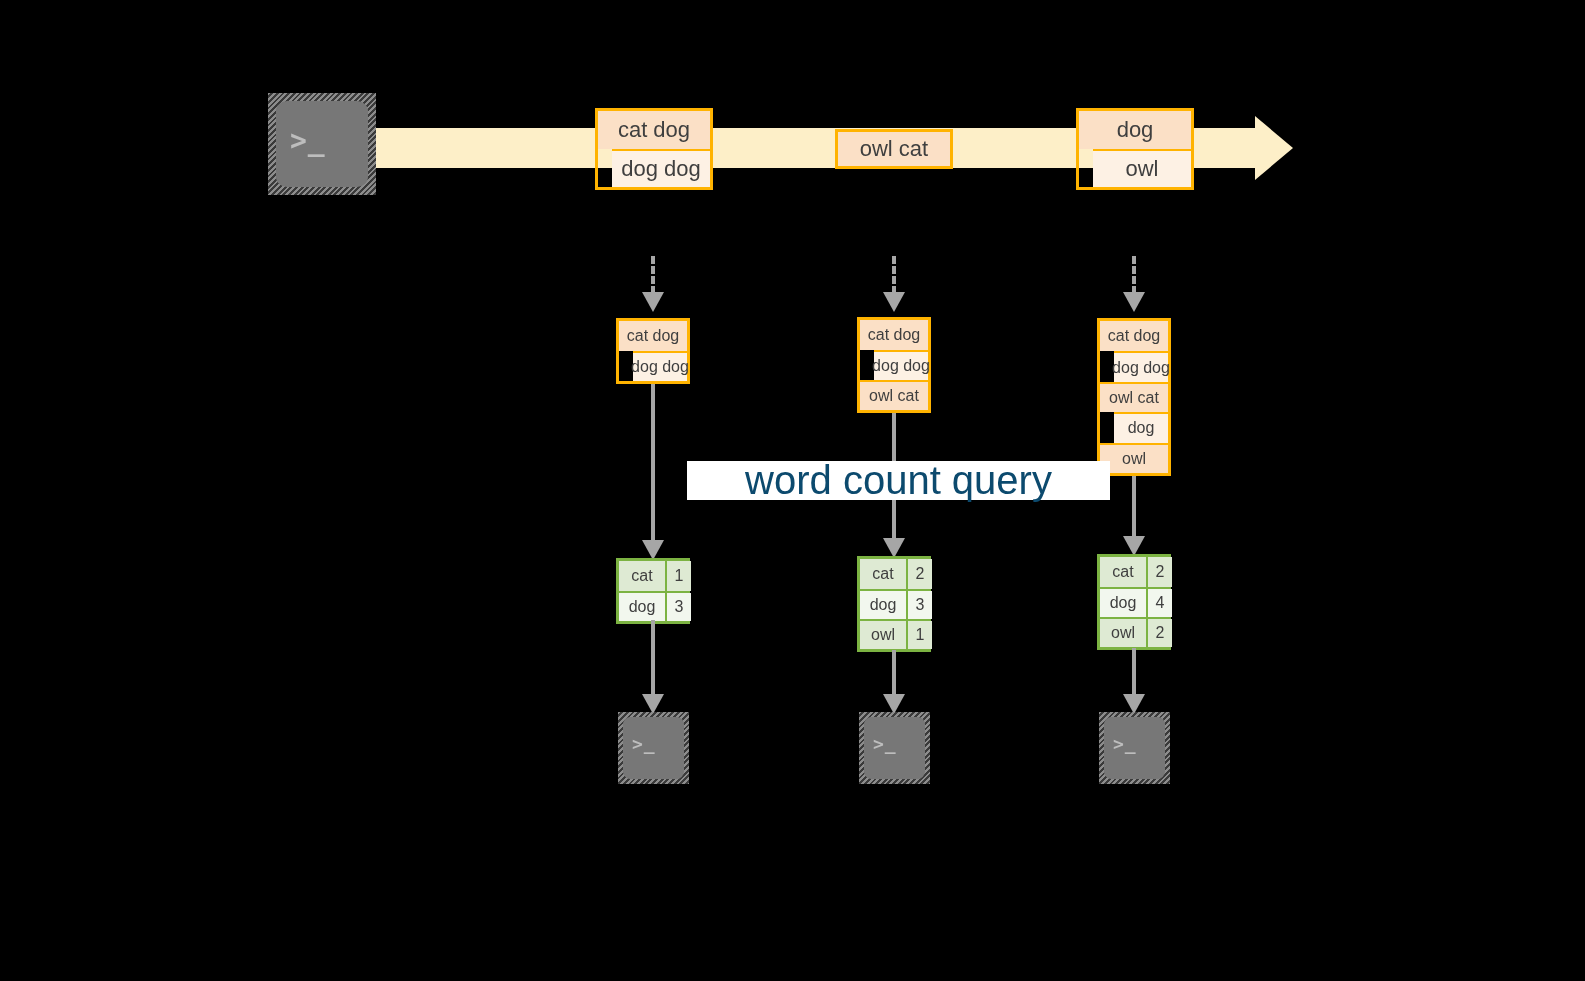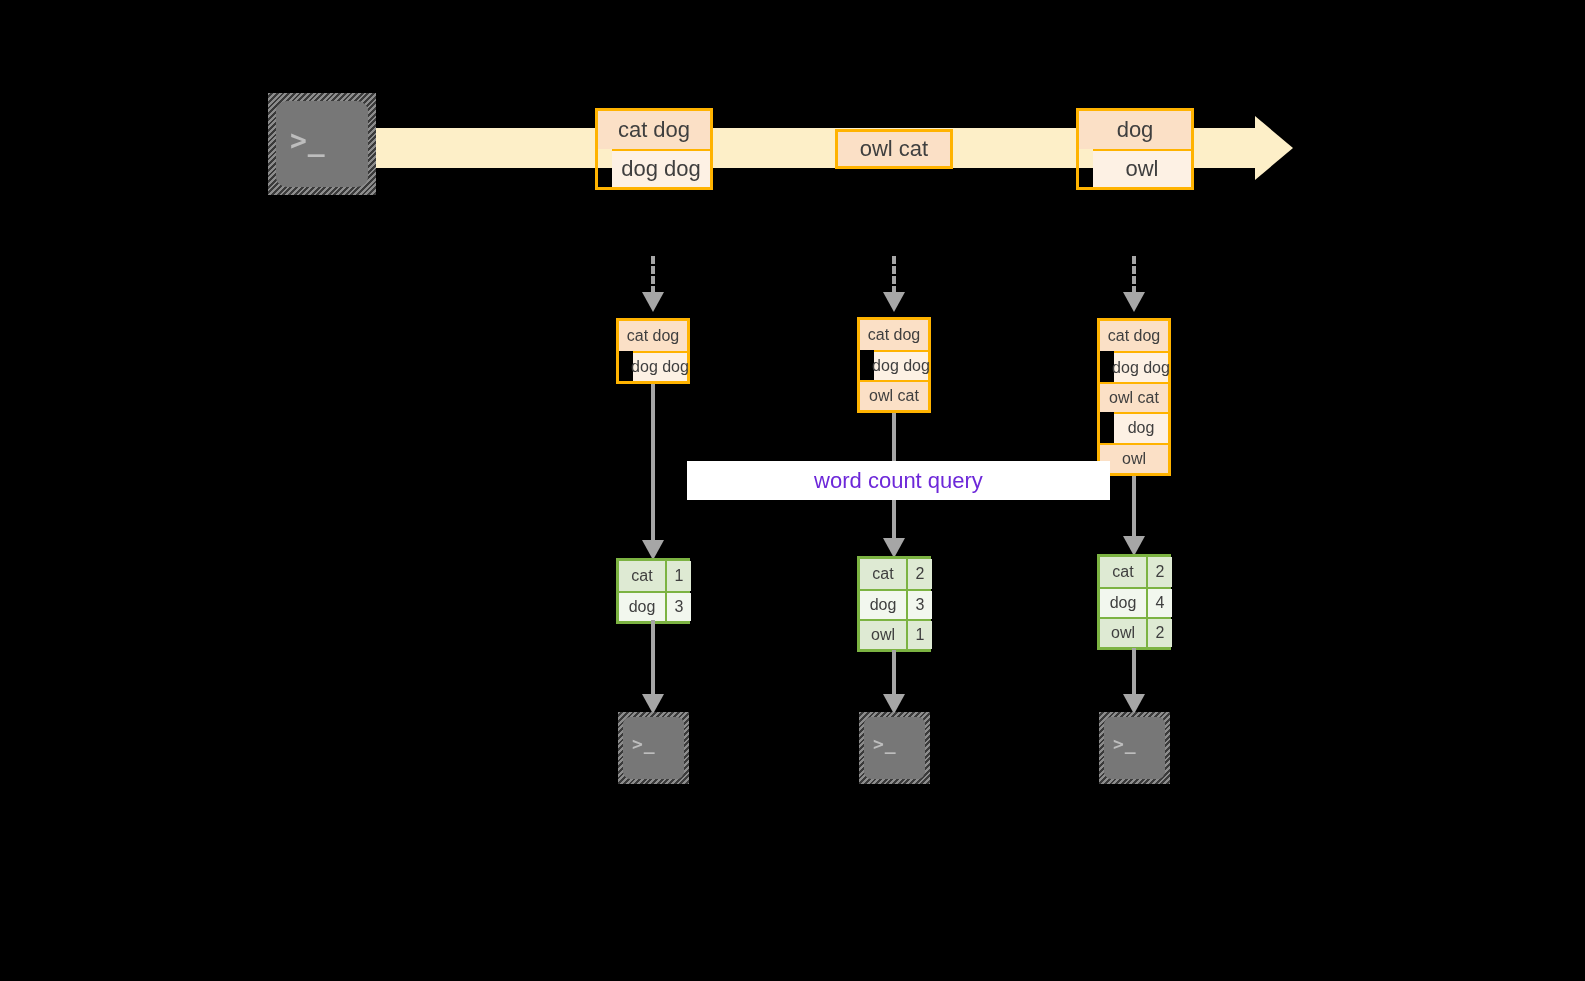--- a/index.html
+++ b/index.html
@@ -141,22 +141,22 @@
 
   
   .qband {
     position: absolute;
     background: #FFFFFF;
     display: flex;
     align-items: center;
     justify-content: center;
   }
   .qband .qlabel {
-    color: #6d28d9;
-    font-size: 22px;
+    color: #0c4a6e;
+    font-size: 40px;
     white-space: nowrap;
   }
 </style>
 </head>
 <body>
 
 <div id="canvas">
 
   <div class="tl-shaft" style="left:365px; top:128px; width:890px; height:40px;"></div>
   <div class="tl-head" style="left:1255px; top:116px;"></div>

